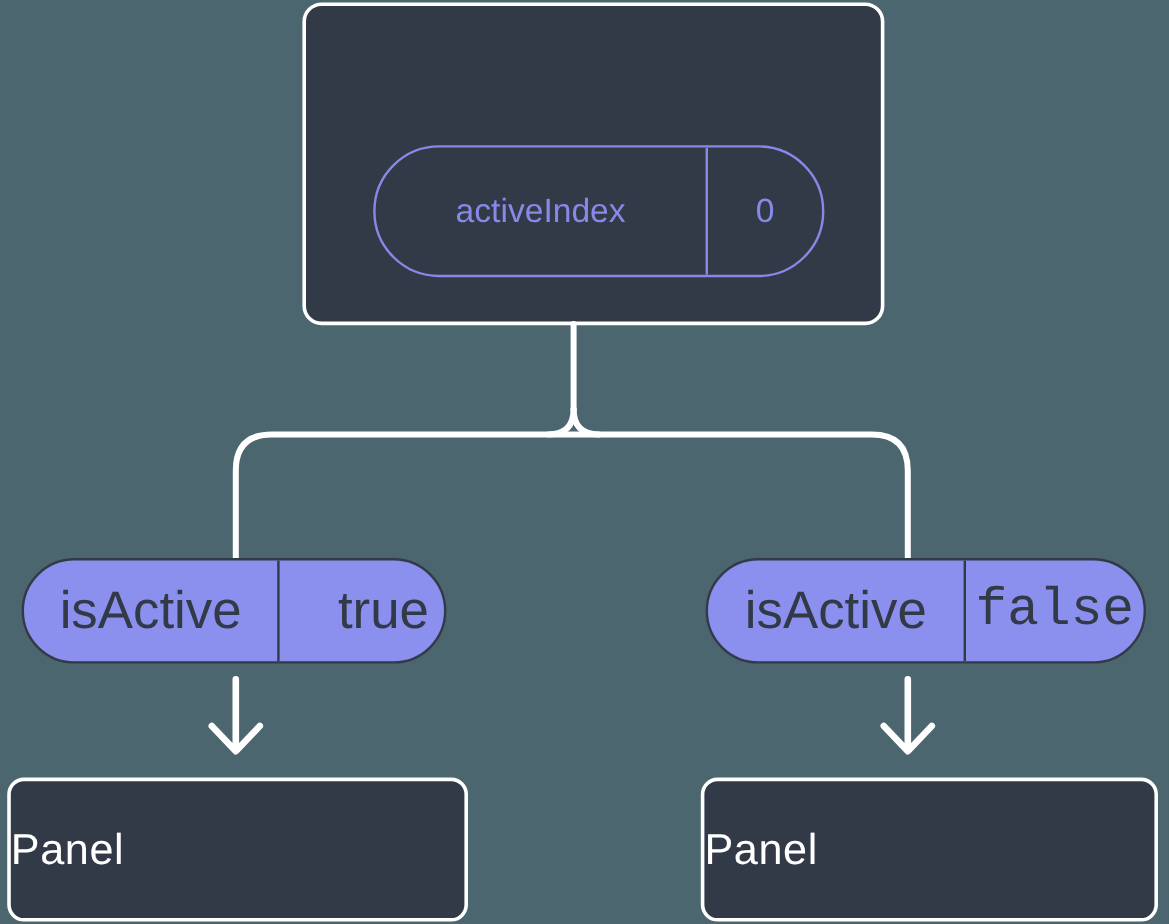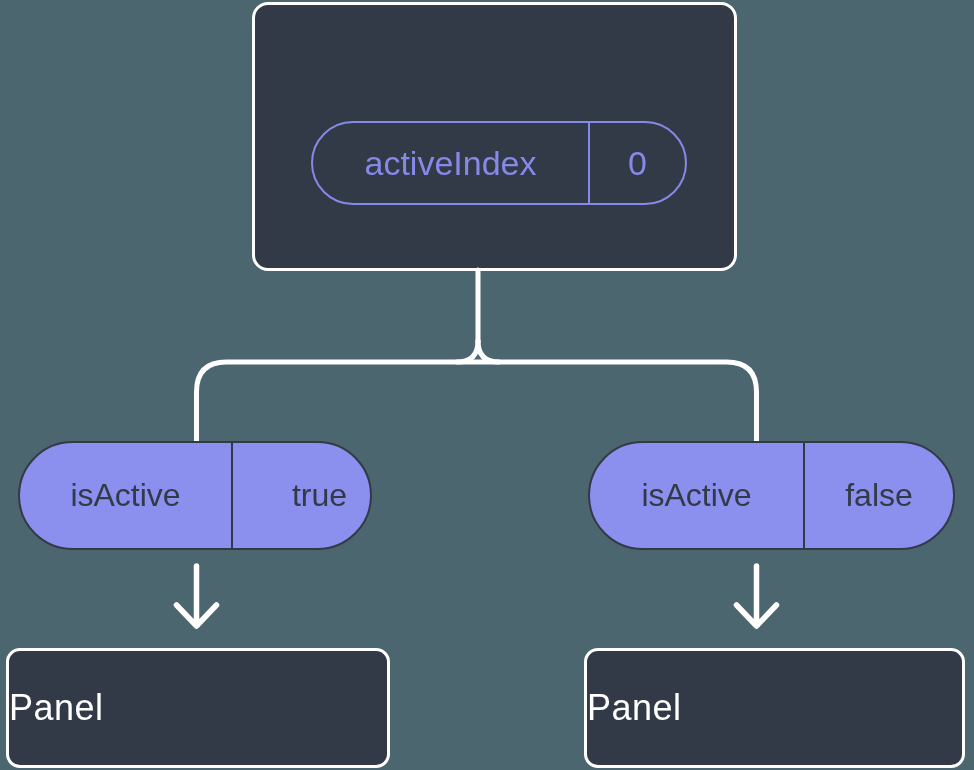--- a/index.html
+++ b/index.html
@@ -72,44 +72,44 @@
     display: flex;
     align-items: center;
     justify-content: center;
     white-space: nowrap;
   }
   .pill-key { flex: 1 1 auto; }
 
   
   .pill-outline {
     left: 56px; top: 116px;
-    width: 376px; height: 84px;
+    width: 376px; height: 110px;
     border: 2px solid var(--accent);
     color: var(--accent);
-    font-size: 34px;
+    font-size: 28px;
   }
   .pill-outline .pill-val {
     width: 97px;
     border-left: 2px solid var(--accent);
   }
 
   
   .pill-solid {
-    top: 441px;
-    height: 109px;
+    top: 465px;
+    height: 88px;
     background: var(--pill-fill);
     border: 2px solid var(--text-dark);
     color: var(--text-dark);
-    font-size: 32px;
+    font-size: 44px;
   }
   .pill-solid .pill-val { border-left: 2px solid var(--text-dark); }
   .pill-left  { left: 18px;  width: 354px; }
   .pill-left  .pill-val { width: 139px; padding-left: 36px; }
   .pill-right { left: 588px; width: 367px; }
-  .pill-right .pill-val { width: 150px; }
+  .pill-right .pill-val { width: 150px; font-family: Liberation Mono, monospace; }
 
   .connectors {
     position: absolute;
     inset: 0;
     pointer-events: none;
   }
   .connectors path {
     fill: none;
     stroke: var(--node-border);
     stroke-linecap: round;

